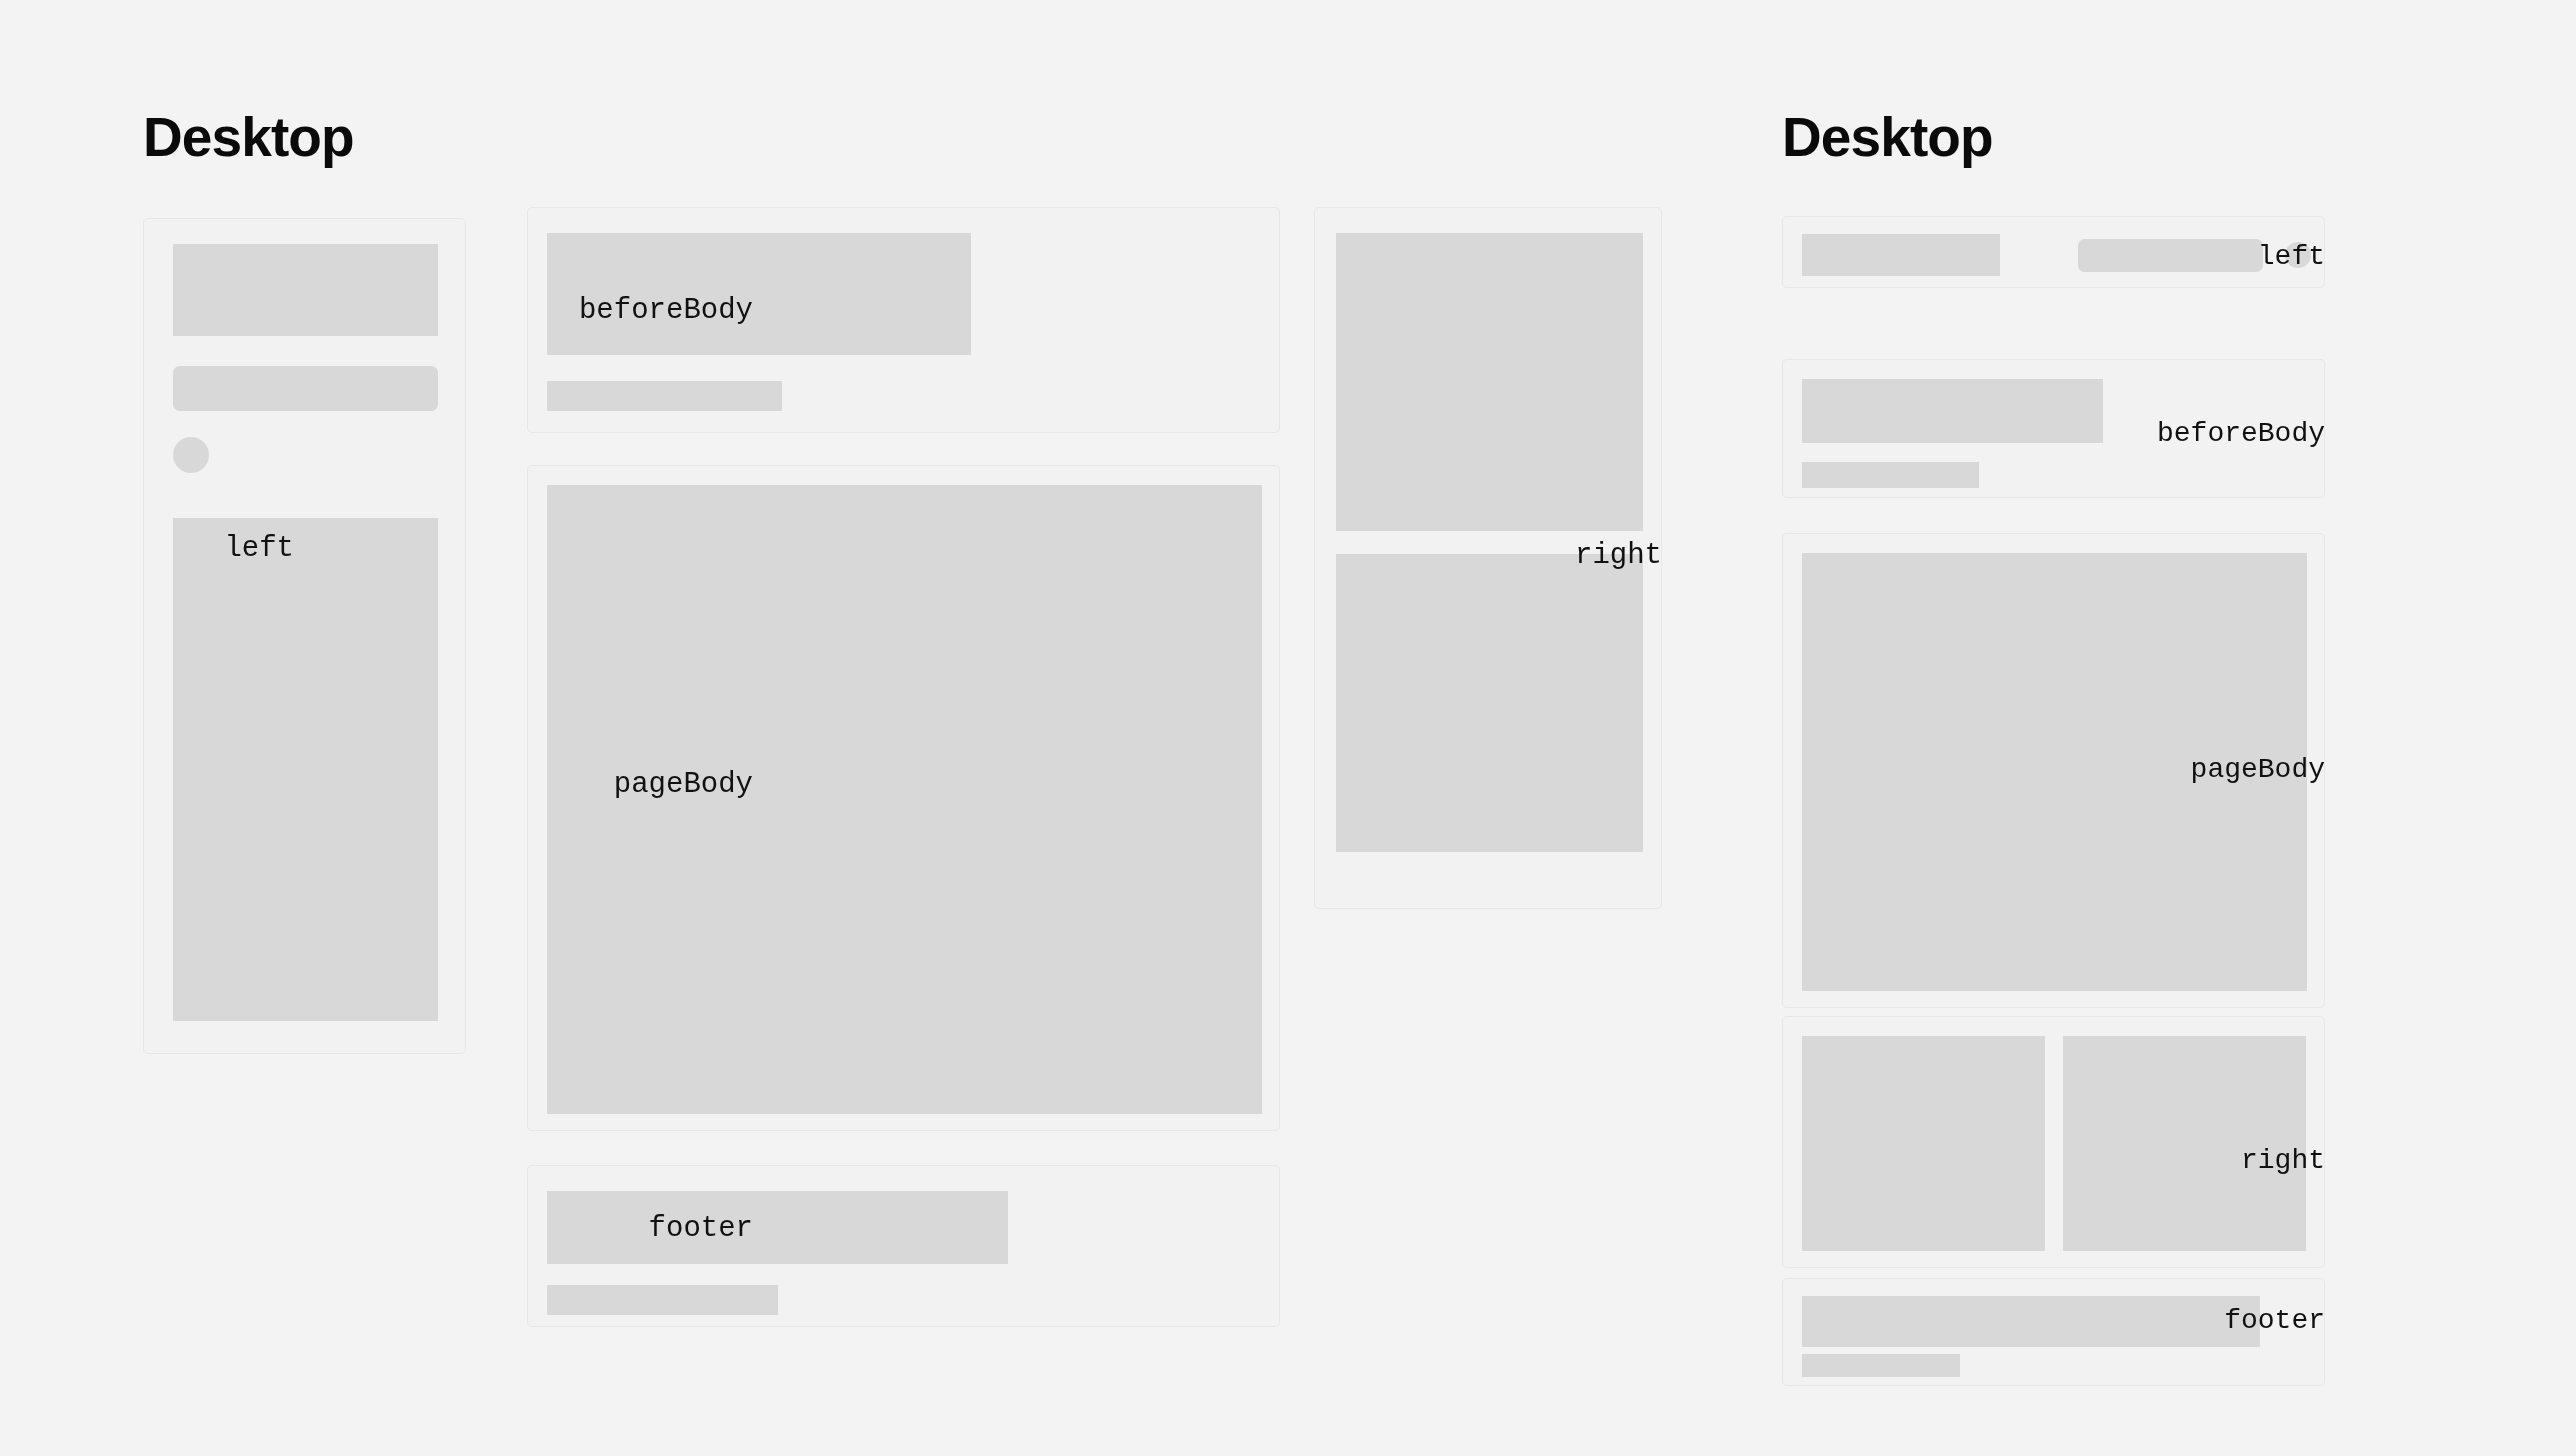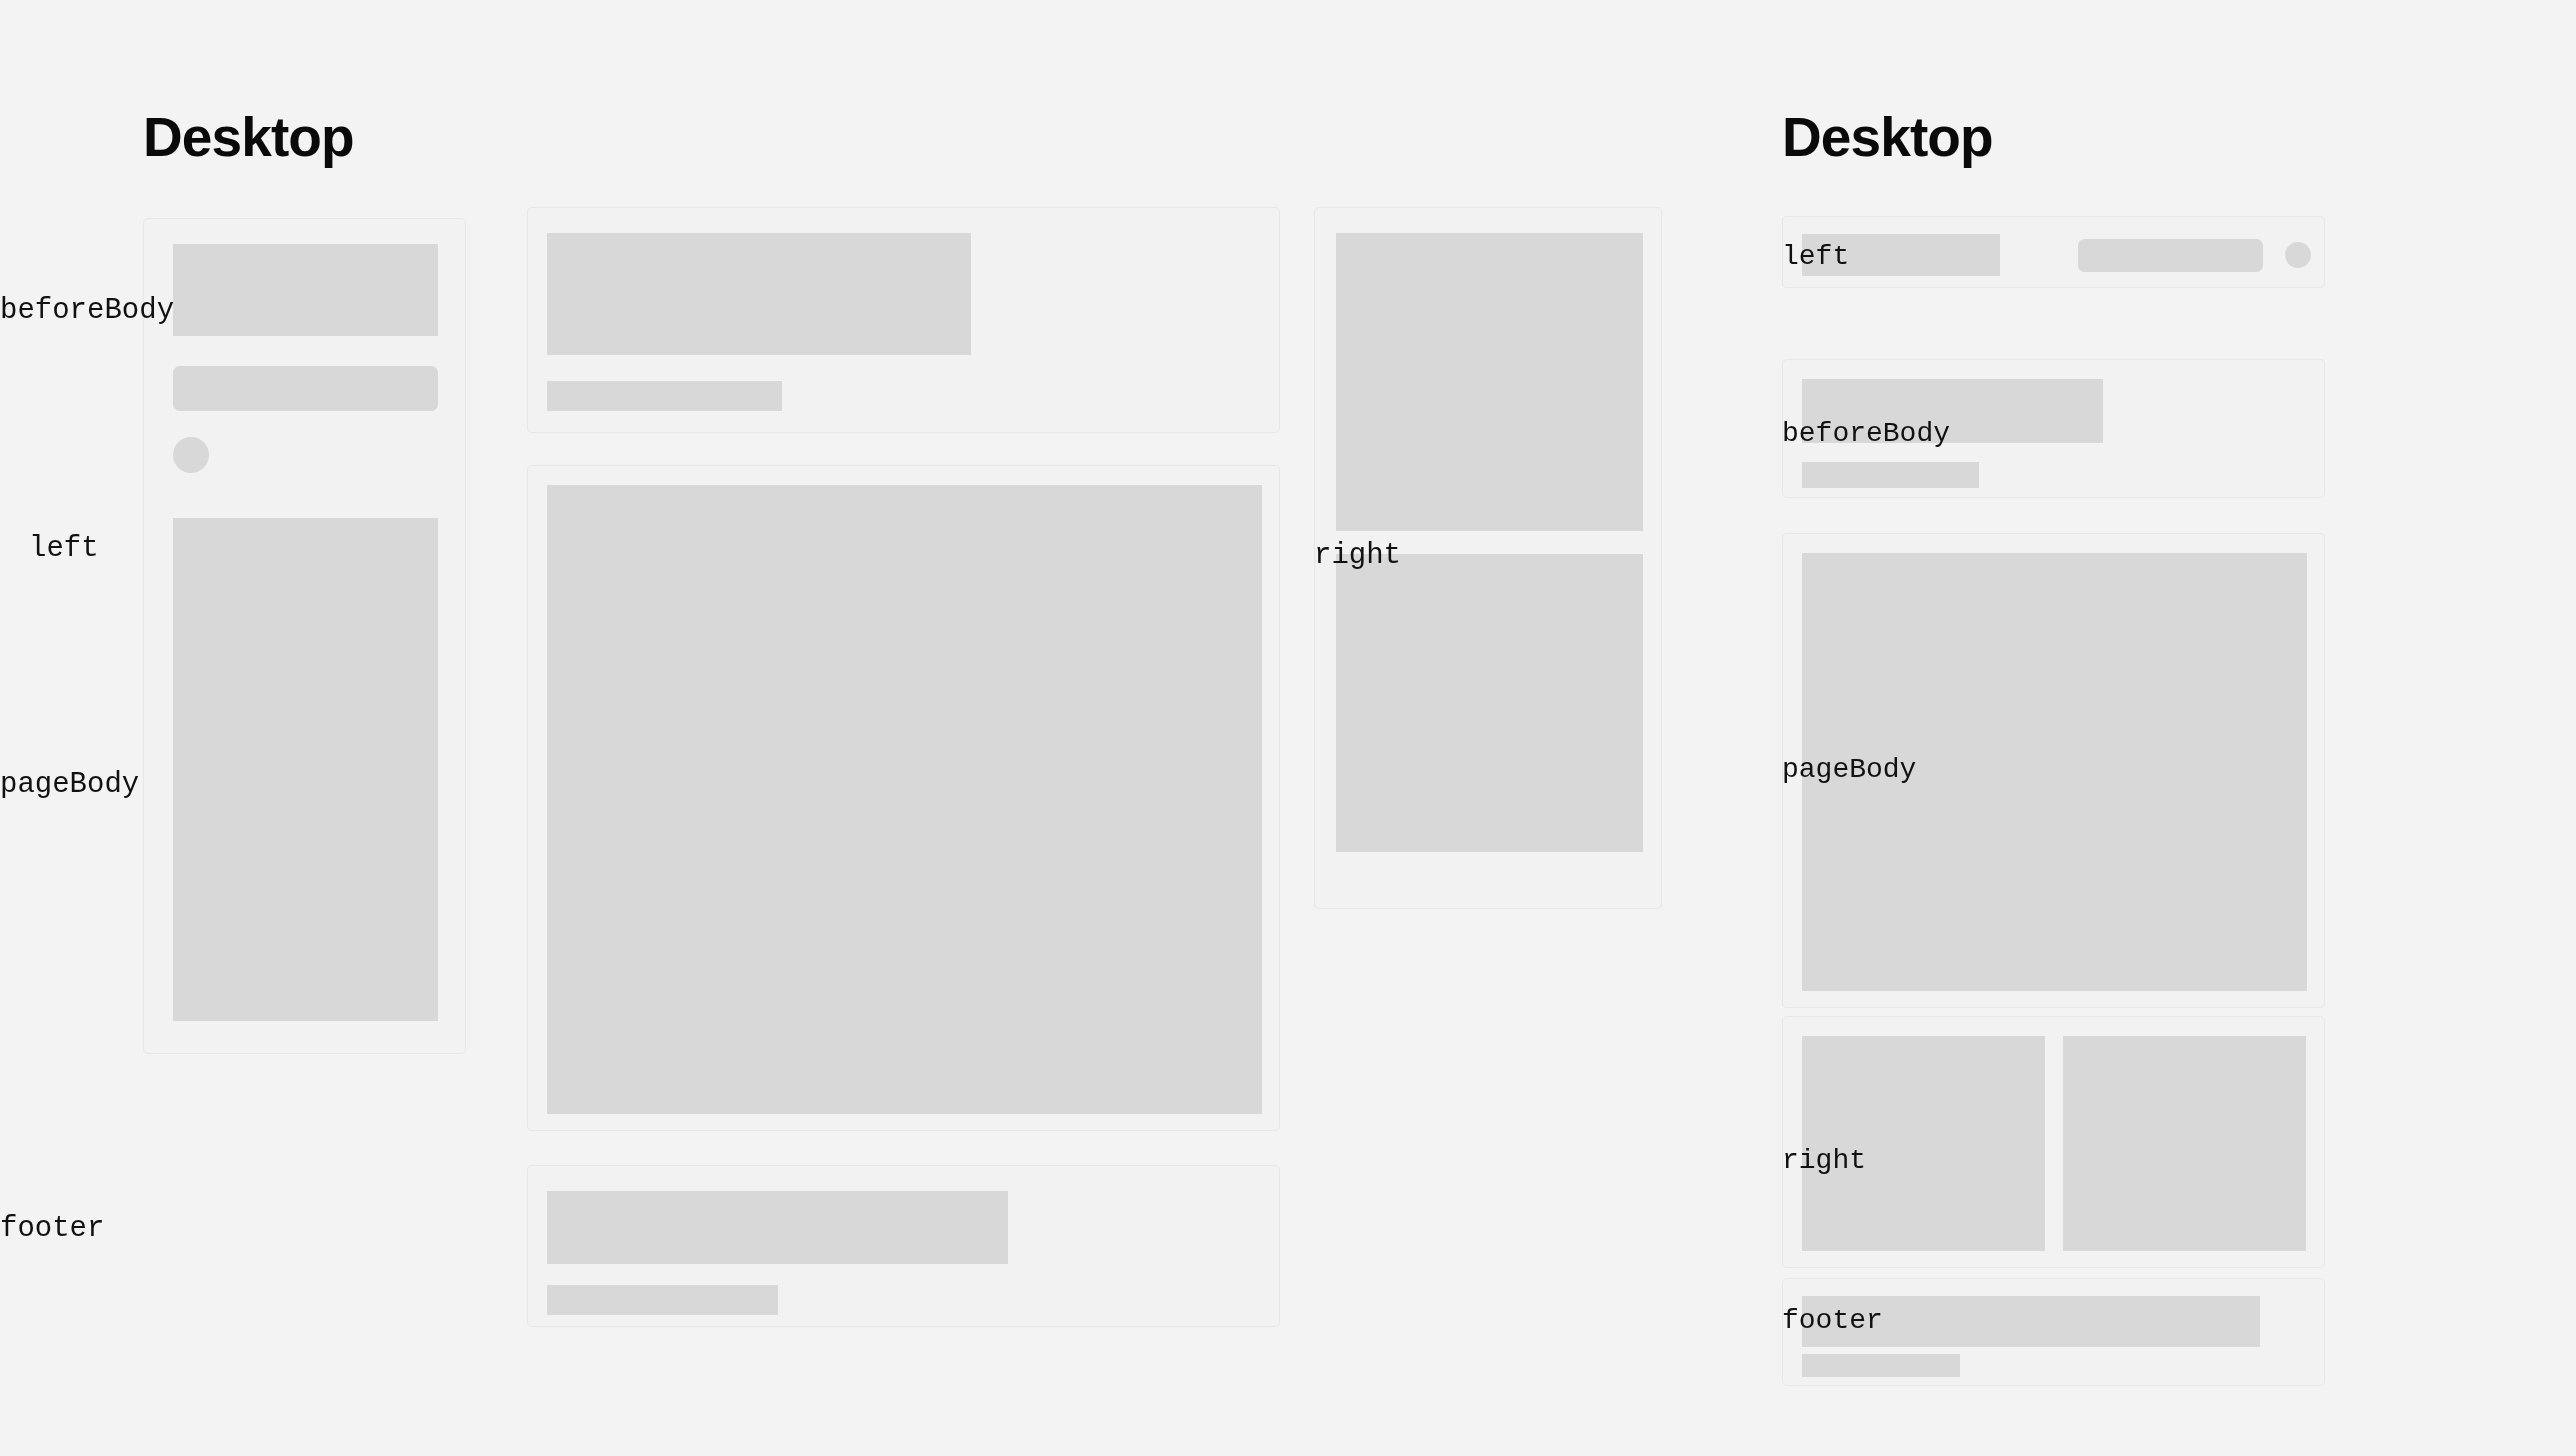--- a/index.html
+++ b/index.html
@@ -46,21 +46,21 @@
   .ph.rounded { border-radius: 6.6px; }
   .ph.circle  { border-radius: 50%; }
 
   
   .slot-label {
     position: absolute;
     font-family: "Liberation Mono", "DejaVu Sans Mono", monospace;
     color: #111111;
     white-space: nowrap;
     pointer-events: none;
-    text-align: left;
+    text-align: right;
     line-height: 1;
   }
 
   
   
   
 
   
   #d-left-panel { left: 143px; top: 218px; width: 323px; height: 836px; }
   #d-left-b1 { left: 29px;  top: 25.4px;  width: 265px; height: 92px; }

